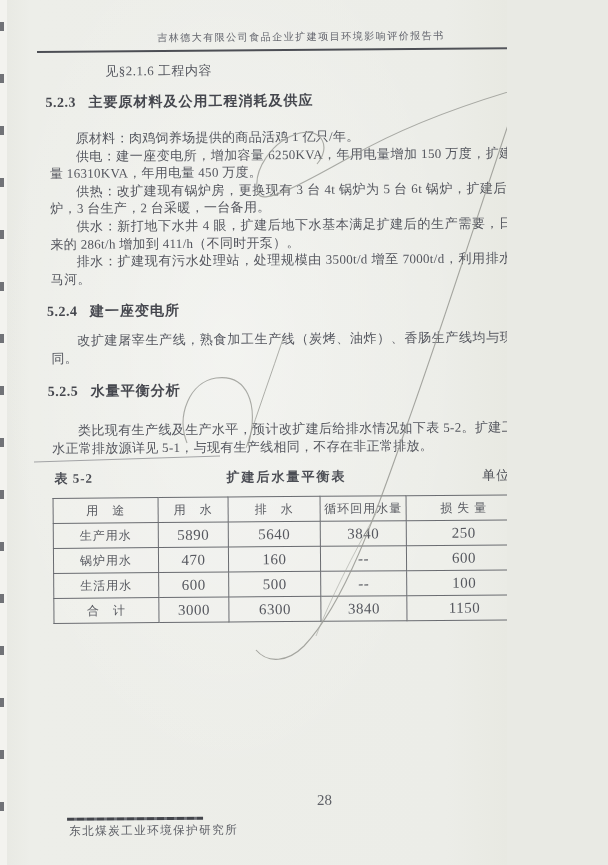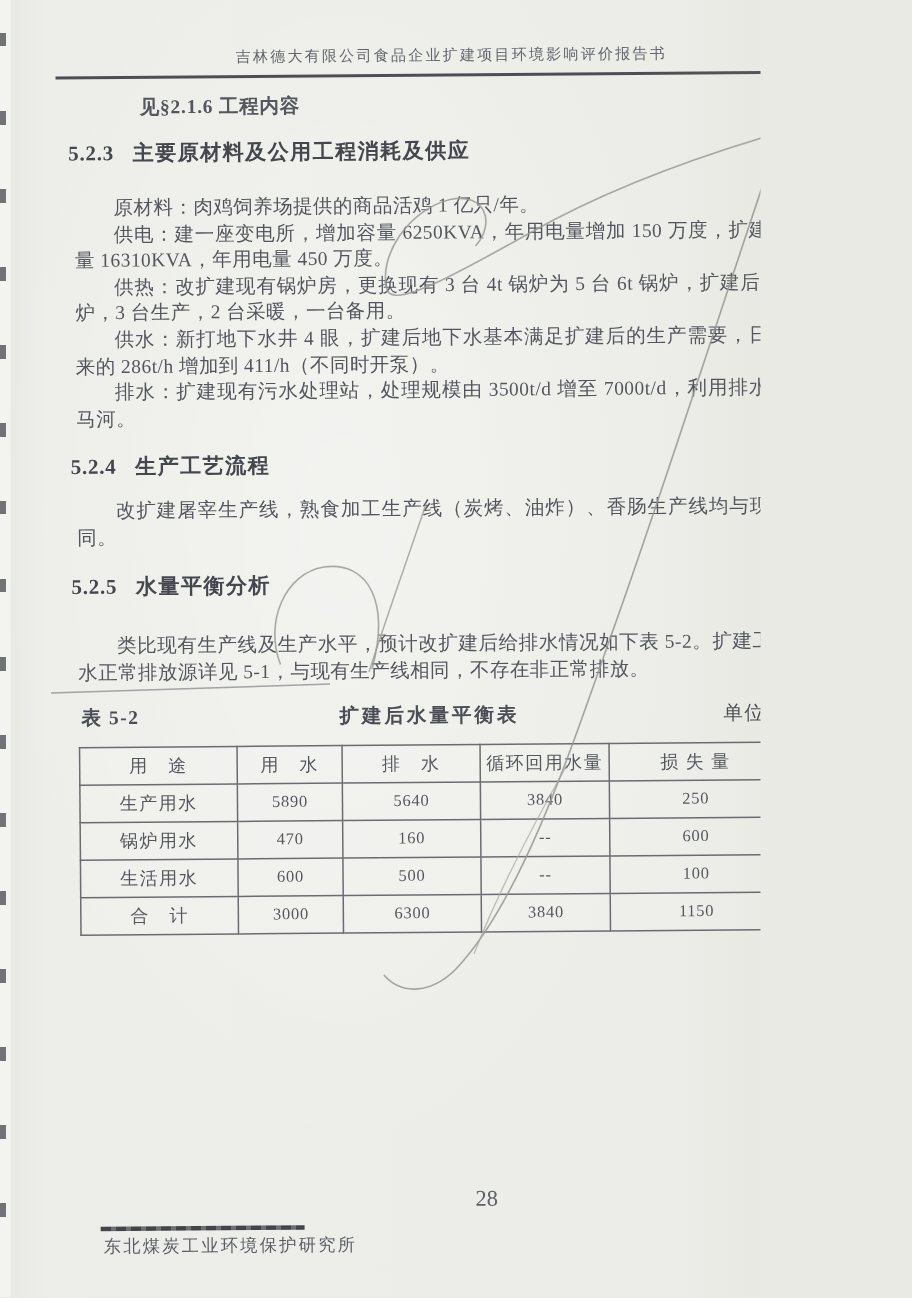--- a/index.html
+++ b/index.html
@@ -34,22 +34,22 @@
   }
   .running-header{position:absolute;left:0;top:30px;width:608px;text-align:center;}
   .running-header-title{
     font-size:10px;letter-spacing:1.5px;color:#63656d;white-space:nowrap;
   }
   .header-rule{
     position:absolute;left:40px;top:19px;width:556px;height:2px;
     background:linear-gradient(90deg,#4c4e54 0 70%, #5d5f65 100%);
   }
   .ref-note{
-    position:absolute;left:96px;top:61px;margin:0;
-    font-size:13px;color:#55575f;letter-spacing:.5px;font-weight:bold;
+    position:absolute;left:108px;top:61px;margin:0;
+    font-size:13px;color:#55575f;letter-spacing:.5px;
   }
   .sec-heading{
     position:absolute;left:48px;margin:0;
     font-size:14px;font-weight:bold;color:#45474e;letter-spacing:1px;
   }
   .sec-heading .sec-num{margin-right:8px;letter-spacing:.5px;}
   .h-523{top:92px;}
   .h-524{top:301px;}
   .h-525{top:381px;}
   .para-block{
@@ -75,21 +75,21 @@
   }
   table.water col.c0{width:105px;} table.water col.c1{width:70px;}
   table.water col.c2{width:92px;}  table.water col.c3{width:86px;}
   table.water col.c4{width:115px;}
   table.water th, table.water td{
     border:1px solid #6a6c71;height:24px;padding:0 2px;
     text-align:center;font-weight:normal;letter-spacing:1px;
     background:rgba(255,255,255,.12);
   }
   table.water{border:1.5px solid #5d5f64;}
-  table.water td.num{font-size:11px;letter-spacing:.5px;}
+  table.water td.num{font-size:15px;letter-spacing:.5px;}
   .footer-rule{
     position:absolute;left:64px;top:816px;width:136px;height:2.5px;
     background:repeating-linear-gradient(90deg,#43454b 0 7px,#6d6f75 7px 10px);
   }
   .footer-org{
     position:absolute;left:66px;top:822px;font-size:11.5px;color:#5a5c63;letter-spacing:1.5px;
   }
   .page-number{
     position:absolute;left:314px;top:792px;font-size:15px;color:#5e6066;
   }
@@ -136,21 +136,21 @@
     <div class="para-block">
       <p>原材料：肉鸡饲养场提供的商品活鸡 1 亿只/年。</p>
       <p>供电：建一座变电所，增加容量 6250KVA，年用电量增加 150 万度，扩建后变电器容量 16310KVA，年用电量 450 万度。</p>
       <p>供热：改扩建现有锅炉房，更换现有 3 台 4t 锅炉为 5 台 6t 锅炉，扩建后为 6 台 6t 锅炉，3 台生产，2 台采暖，一台备用。</p>
       <p>供水：新打地下水井 4 眼，扩建后地下水基本满足扩建后的生产需要，日供水量由原来的 286t/h 增加到 411/h（不同时开泵）。</p>
       <p>排水：扩建现有污水处理站，处理规模由 3500t/d 增至 7000t/d，利用排水管路排入饮马河。</p>
     </div>
 
     <h2 class="sec-heading h-524">
       <span class="sec-num">5.2.4</span>
-      <span class="sec-title">生产工艺流程</span>
+      <span class="sec-title">建一座变电所</span>
     </h2>
 
     <p class="body-para p-524">改扩建屠宰生产线，熟食加工生产线（炭烤、油炸）、香肠生产线均与现生产工艺相同。</p>
 
     <h2 class="sec-heading h-525">
       <span class="sec-num">5.2.5</span>
       <span class="sec-title">水量平衡分析</span>
     </h2>
 
     <p class="body-para p-525">类比现有生产线及生产水平，预计改扩建后给排水情况如下表 5-2。扩建工程各工段污水正常排放源详见 5-1，与现有生产线相同，不存在非正常排放。</p>

